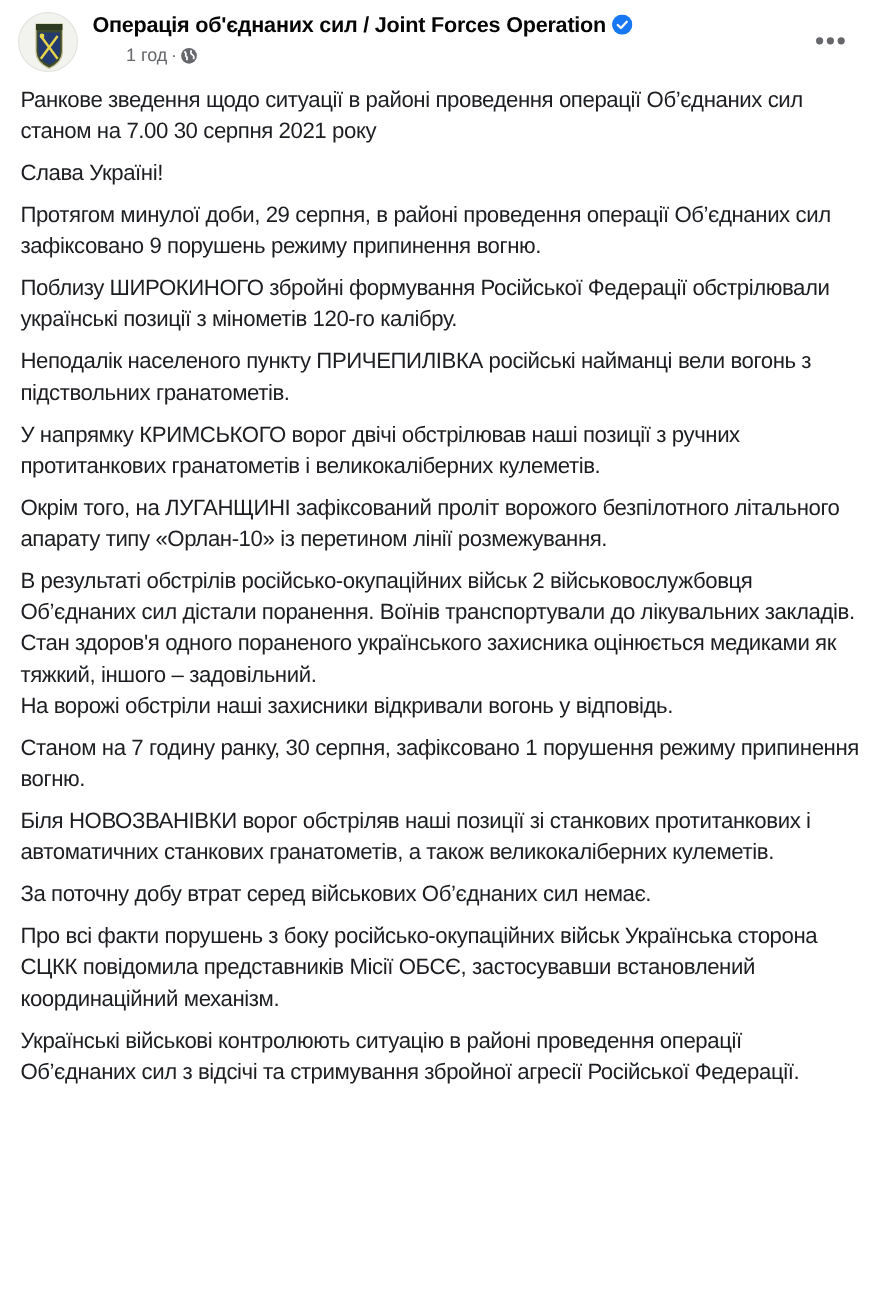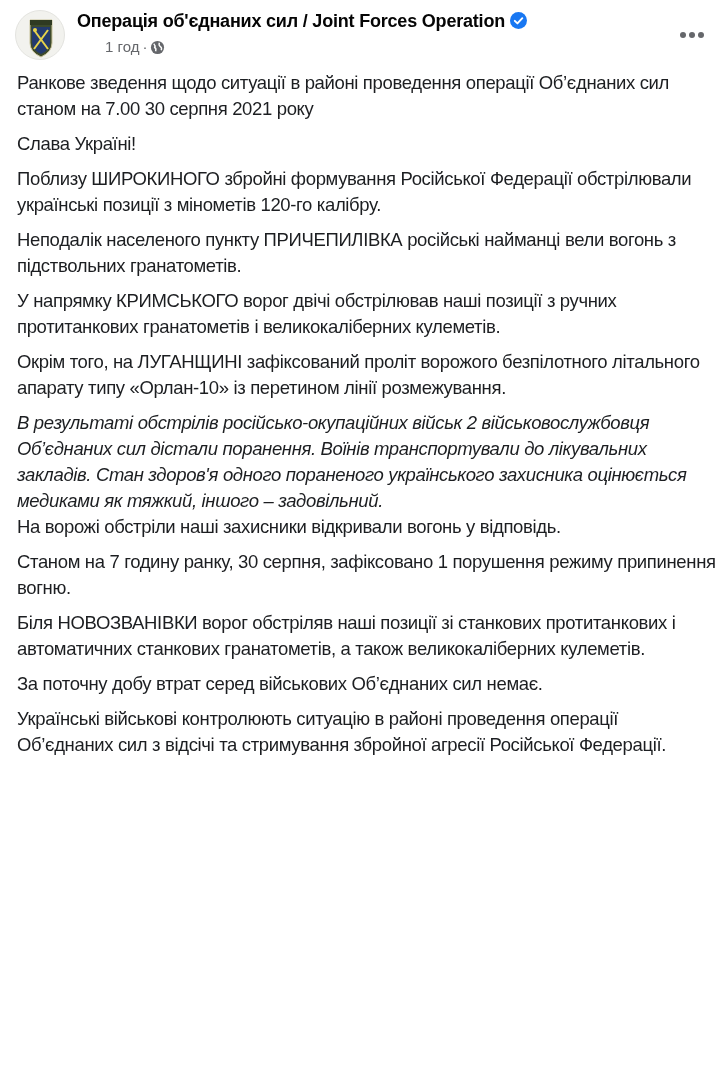--- a/index.html
+++ b/index.html
@@ -13,21 +13,21 @@
                white-space:nowrap; letter-spacing:-0.2px; }
   .verified { display:inline-block; vertical-align:-2px; margin-left:5px; width:17px; height:17px; }
   .meta { position:absolute; left:77px; top:38px; font-size:15px; color:#65676b; white-space:nowrap;margin-left:28px; }
   .meta .dot { margin:0 3px; }
   .globe { display:inline-block; vertical-align:-3px; width:15px; height:15px; }
   .more { position:absolute; left:680px; top:24px; width:40px; height:20px; cursor:pointer; }
   .more span { display:inline-block; width:6px; height:6px; background:#65676b; border-radius:50%; margin-right:3px; }
   .post { position:absolute; left:17px; top:70px; width:700px; font-size:18.5px; line-height:26px;
           color:#1c1e21; letter-spacing:-0.35px; }
   .post p { margin:0 0 9px 0; }
-  .post p.tight { margin-bottom:0;font-style:italic; }
+  .post p.tight { margin-bottom:0; }
 </style>
 </head>
 <body>
 
 <div class="header">
   <div class="avatar">
     <svg width="50" height="50" viewBox="0 0 50 50">
       <path d="M14 9 H36 V32 Q36 41 25 46 Q14 41 14 32 Z" fill="#3d4a2c" stroke="#c9c39a" stroke-width="1"></path>
       <rect x="14" y="9" width="22" height="5" fill="#2f3a22"></rect>
       <path d="M16 16 H34 V31 Q34 39 25 43 Q16 39 16 31 Z" fill="#233a6e"></path>
@@ -49,24 +49,26 @@
       </svg>
   </div>
   <div class="more">
     <span></span><span></span><span></span>
   </div>
 </div>
 
 <div class="post">
   <p>Ранкове зведення щодо ситуації в районі проведення операції Об’єднаних сил станом на 7.00 30 серпня 2021 року</p>
   <p>Слава Україні!</p>
+  <p>Протягом минулої доби, 29 серпня, в районі проведення операції Об’єднаних сил зафіксовано 9 порушень режиму припинення вогню.</p>
   <p>Поблизу ШИРОКИНОГО збройні формування Російської Федерації обстрілювали українські позиції з мінометів 120-го калібру.</p>
   <p>Неподалік населеного пункту ПРИЧЕПИЛІВКА російські найманці вели вогонь з підствольних гранатометів.</p>
   <p>У напрямку КРИМСЬКОГО ворог двічі обстрілював наші позиції з ручних протитанкових гранатометів і великокаліберних кулеметів.</p>
   <p>Окрім того, на ЛУГАНЩИНІ зафіксований проліт ворожого безпілотного літального апарату типу «Орлан-10» із перетином лінії розмежування.</p>
   <p class="tight">В результаті обстрілів російсько-окупаційних військ 2 військовослужбовця Об’єднаних сил дістали поранення. Воїнів транспортували до лікувальних закладів. Стан здоров'я одного пораненого українського захисника оцінюється медиками як тяжкий, іншого – задовільний.</p>
   <p>На ворожі обстріли наші захисники відкривали вогонь у відповідь.</p>
   <p>Станом на 7 годину ранку, 30 серпня, зафіксовано 1 порушення режиму припинення вогню.</p>
   <p>Біля НОВОЗВАНІВКИ ворог обстріляв наші позиції зі станкових протитанкових і автоматичних станкових гранатометів, а також великокаліберних кулеметів.</p>
   <p>За поточну добу втрат серед військових Об’єднаних сил немає.</p>
+  <p>Про всі факти порушень з боку російсько-окупаційних військ Українська сторона СЦКК повідомила представників Місії ОБСЄ, застосувавши встановлений координаційний механізм.</p>
   <p>Українські військові контролюють ситуацію в районі проведення операції Об’єднаних сил з відсічі та стримування збройної агресії Російської Федерації.</p>
 
 </div>
 
 </body></html>

